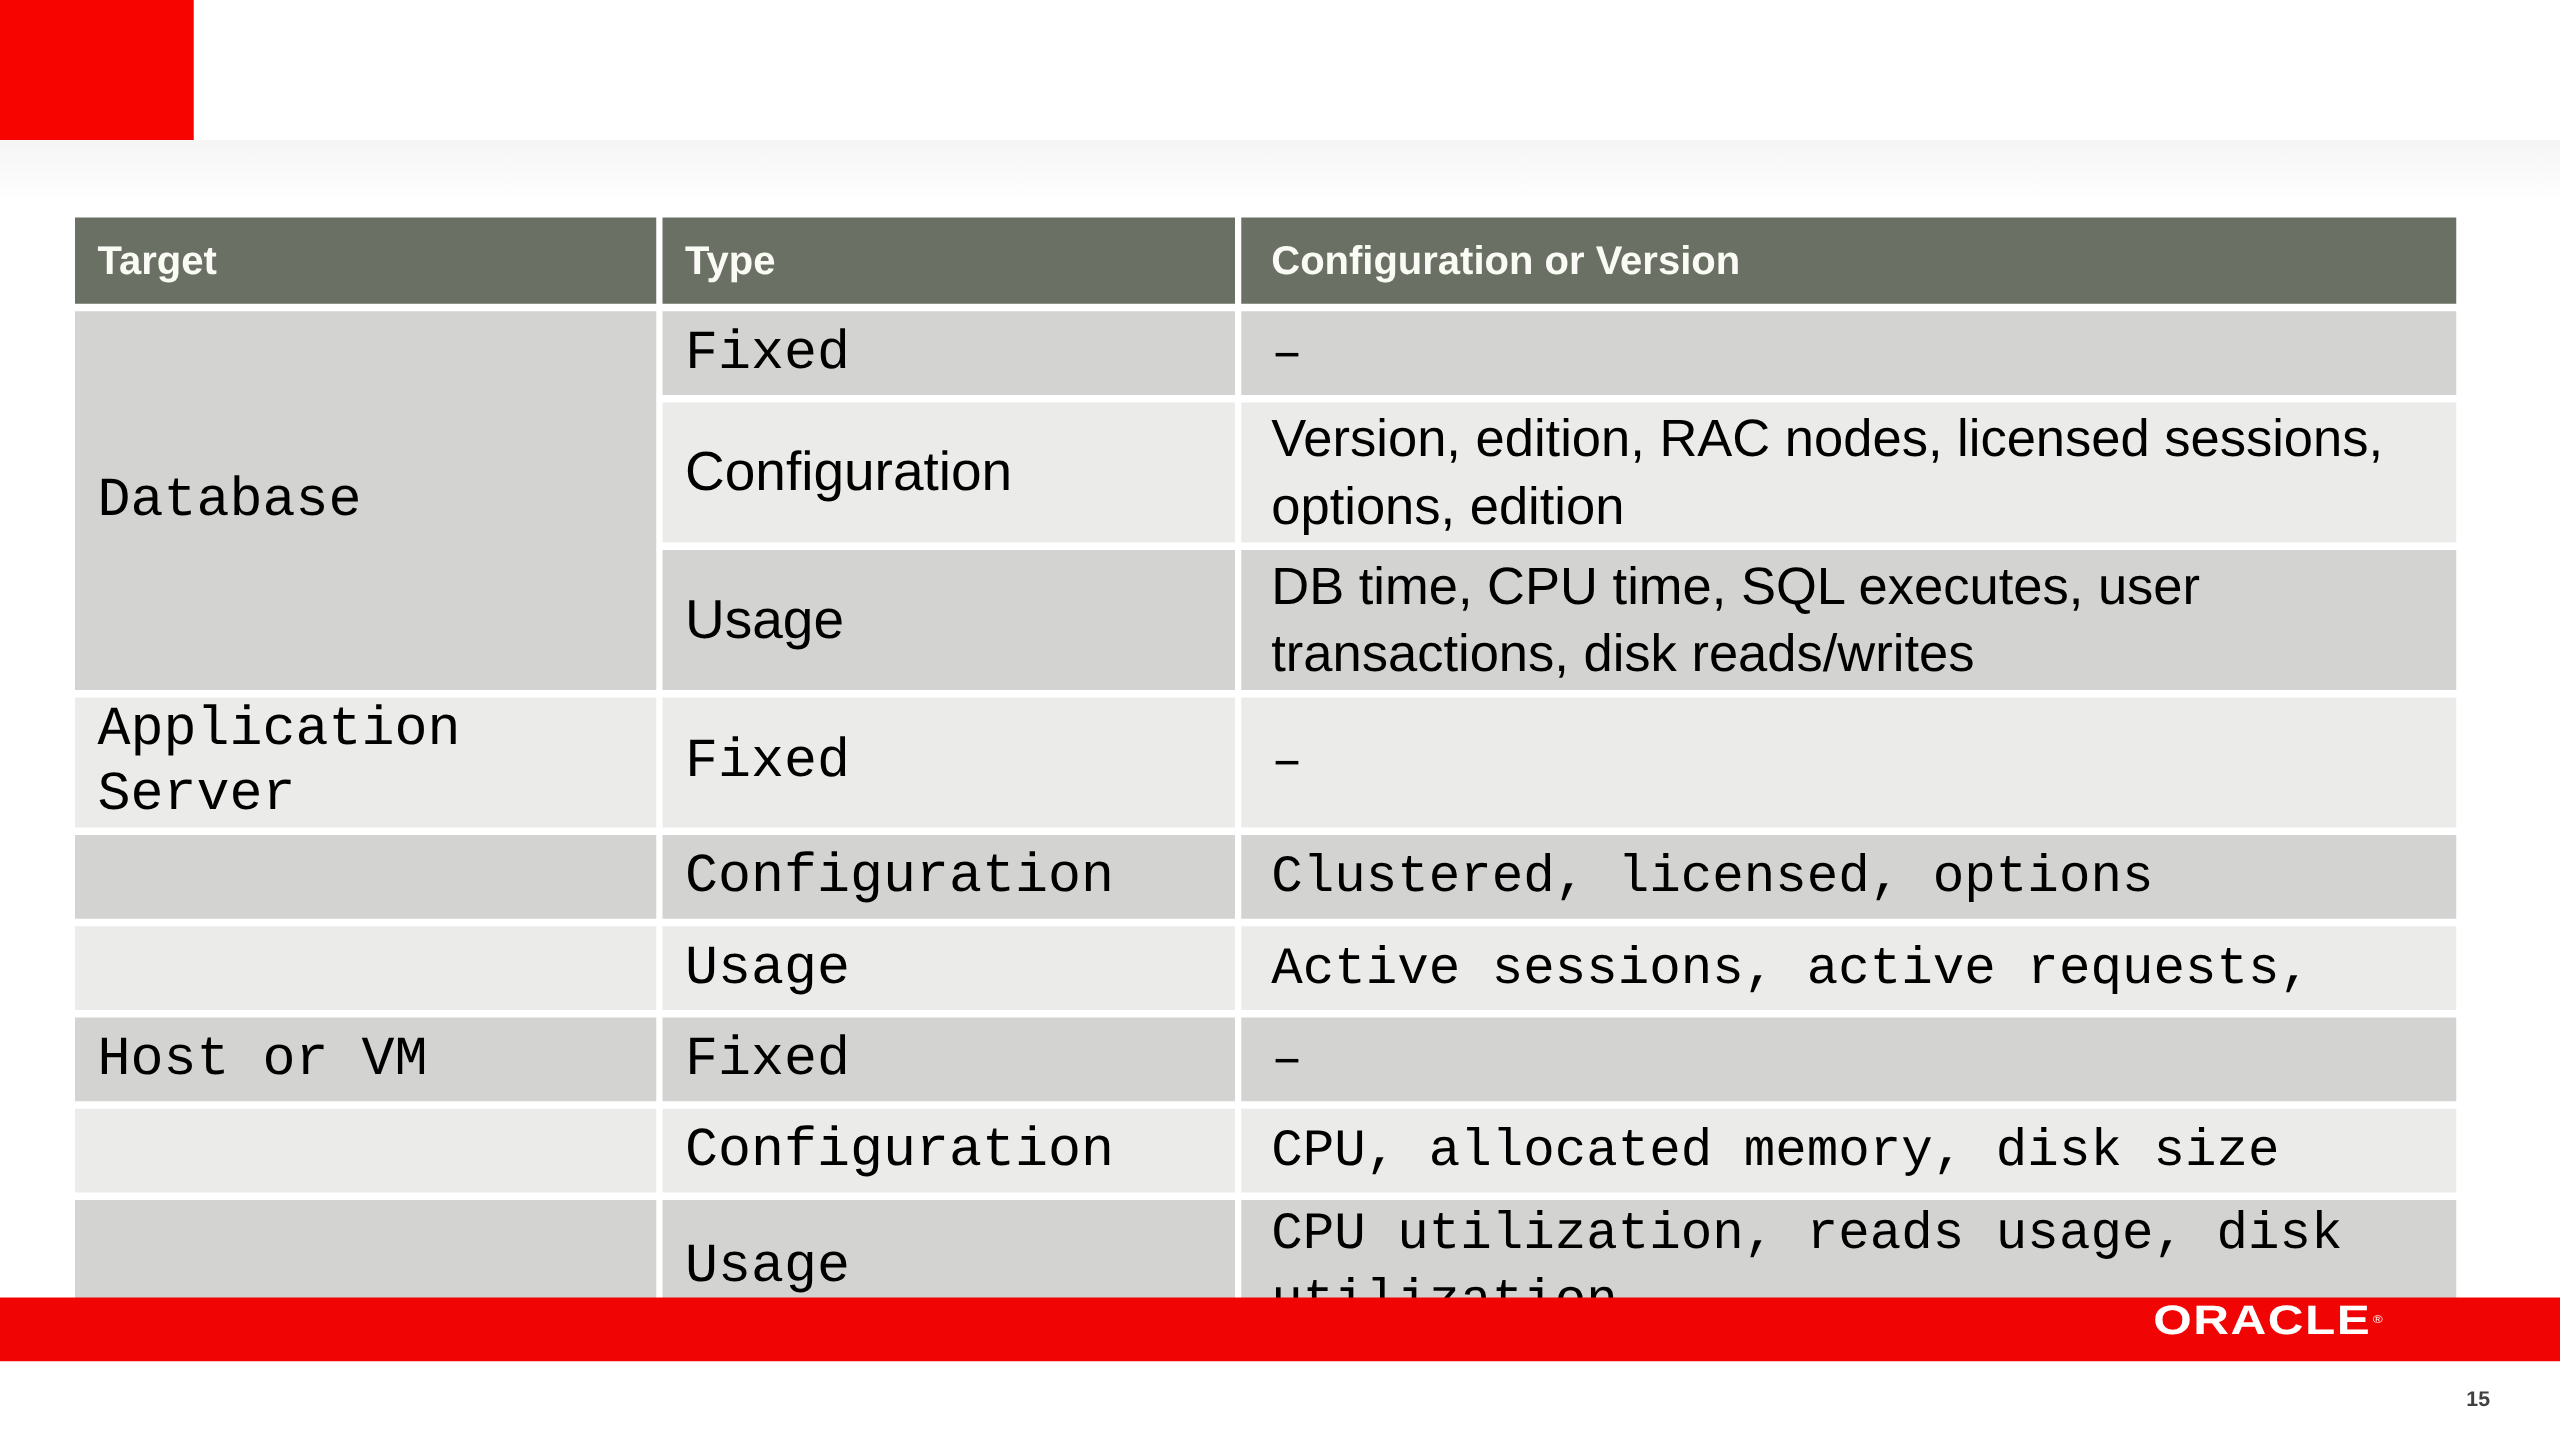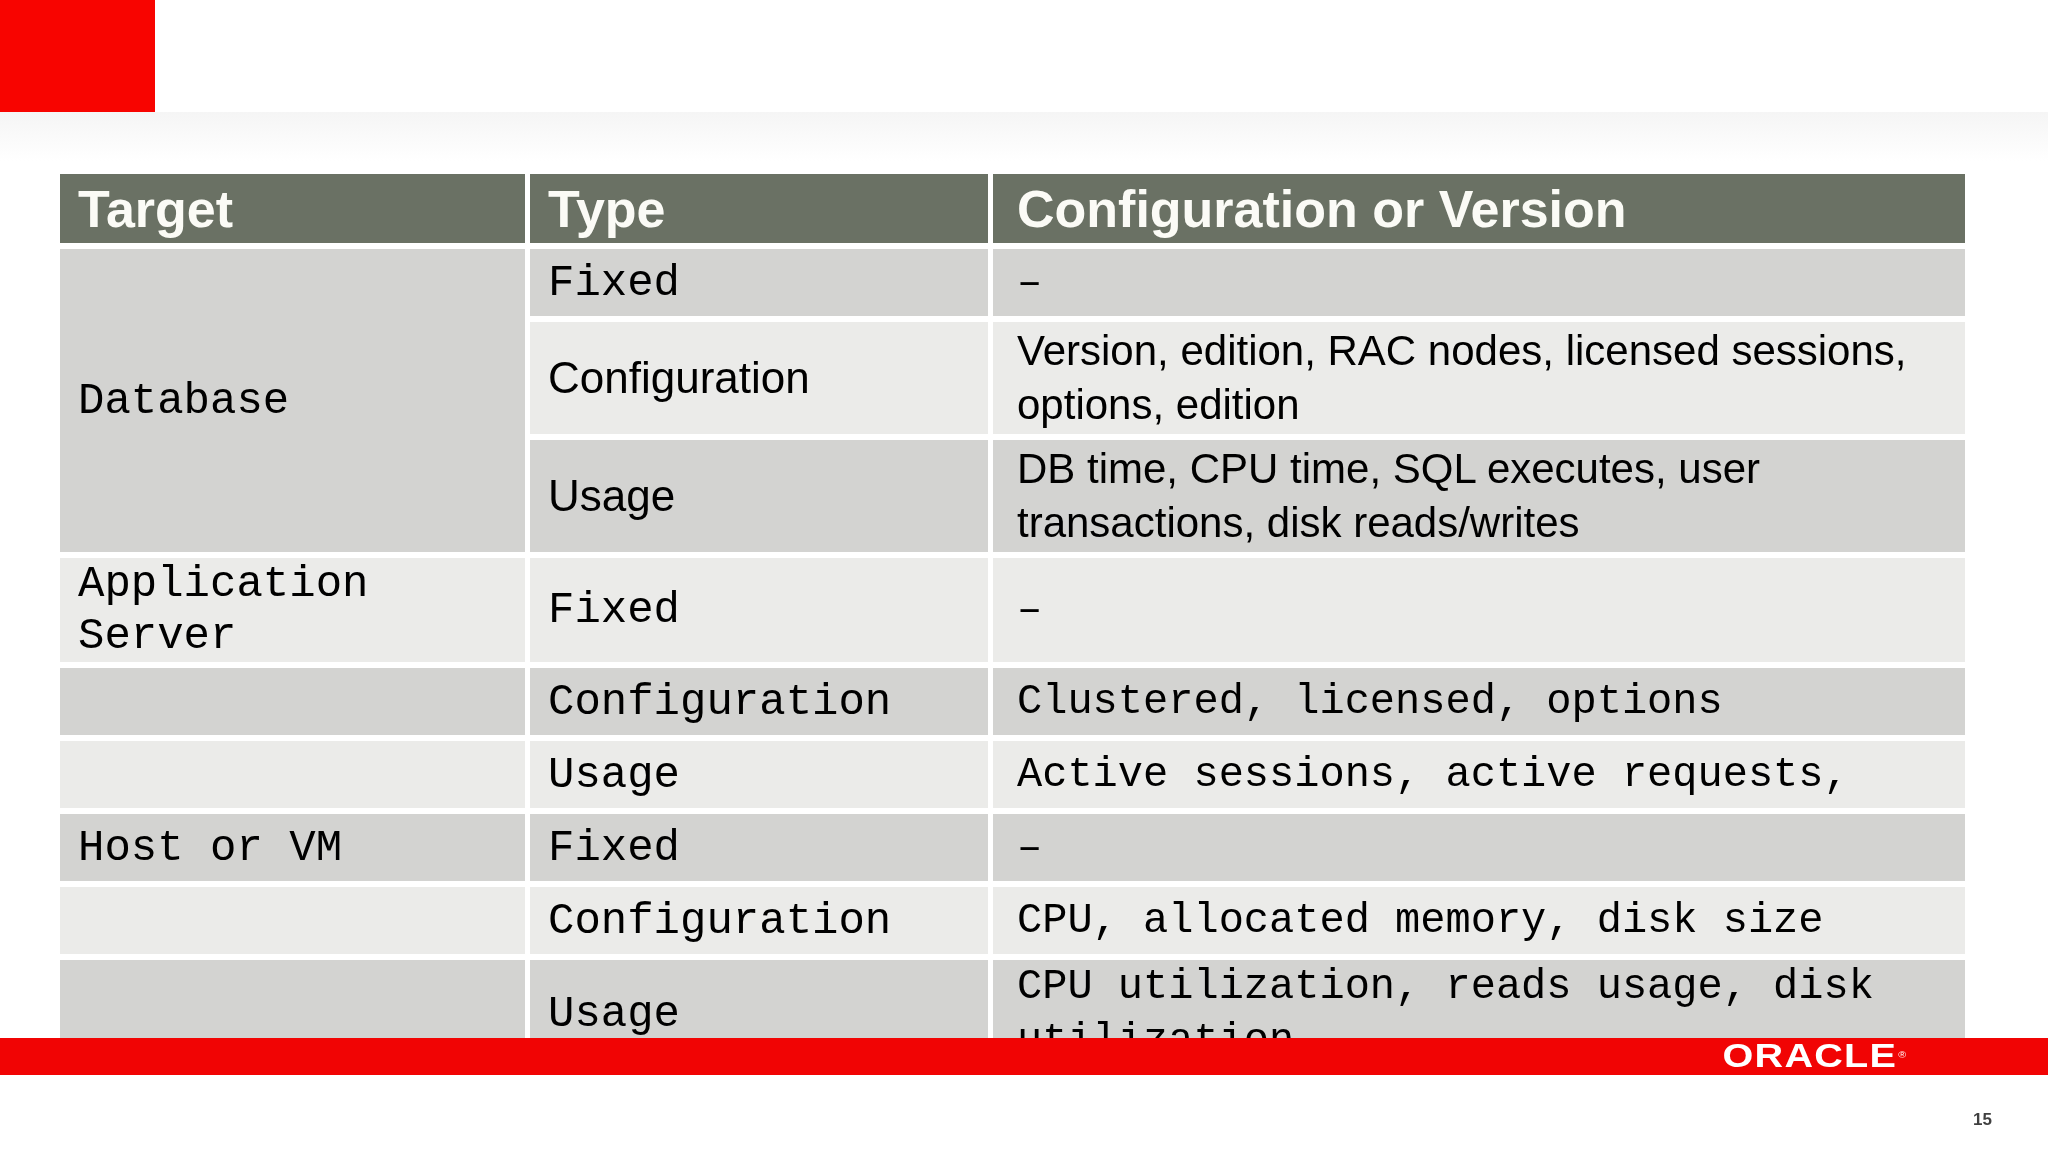--- a/index.html
+++ b/index.html
@@ -27,37 +27,37 @@
   .metrics-table-wrap { position:absolute; left:55px; top:168px; }
   table.metrics {
     border-collapse:separate; border-spacing:5px 6px;
     table-layout:fixed; width:1915px;
   }
   table.metrics th, table.metrics td {
     margin:0; border:none; overflow:hidden;
   }
   table.metrics th {
     background:#6a7164; color:#fbfbf6;
-    font-size:52px; font-weight:bold; text-align:left;
+    font-size:32px; font-weight:bold; text-align:left;
     height:69px; padding:0 10px 0 18px; vertical-align:middle;
   }
   table.metrics th.col-metrics { padding-left:24px; }
   table.metrics td {
     font-size:44px; padding:0 10px 0 18px; vertical-align:middle;
     line-height:52px;
   }
   table.metrics td.cell-metrics { font-size:42px; padding-left:24px; line-height:54px; }
   tr.row-single td { height:67px;font-family:Liberation Mono, monospace; }
   tr.row-tall td { height:112px; }
   td.band-dark  { background:#d3d3d1; }
   td.band-light { background:#ebebe9; }
   td.cell-target-merged { vertical-align:top; padding-top:10px; }
   
   .footer-bar {
-    position:absolute; left:0; top:1038px; width:2048px; height:37px;
+    position:absolute; left:0; top:1038px; width:2048px; height:51px;
     background:#f10404;
   }
   .oracle-logo {
     position:absolute; left:1700px; top:0; width:230px; height:35px;
     display:flex; align-items:center; justify-content:center;
     color:#ffffff; font-weight:bold; font-size:33px; line-height:1;
     transform:scaleX(1.2); transform-origin:center center;
     letter-spacing:1px; white-space:nowrap;
   }
   .oracle-logo sup { font-size:9px; font-weight:normal; vertical-align:top; line-height:1; margin-left:1px; }

